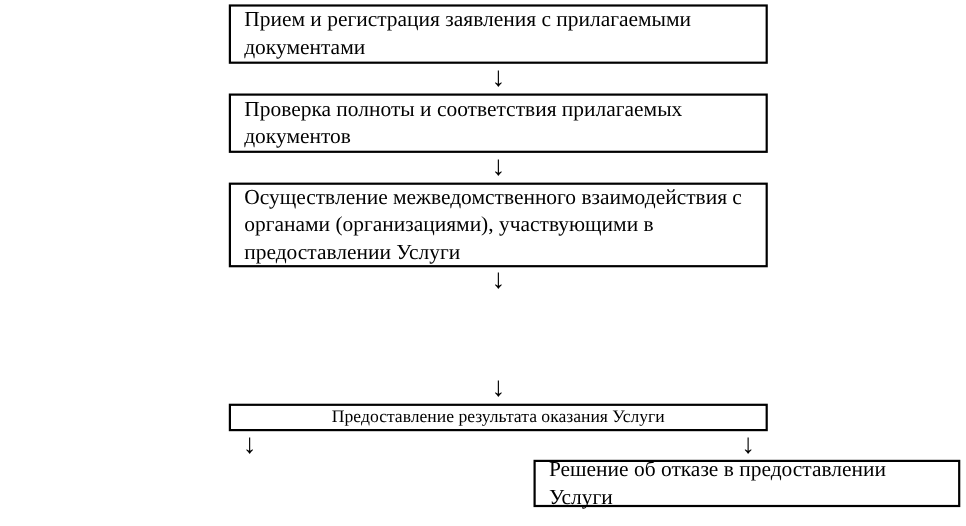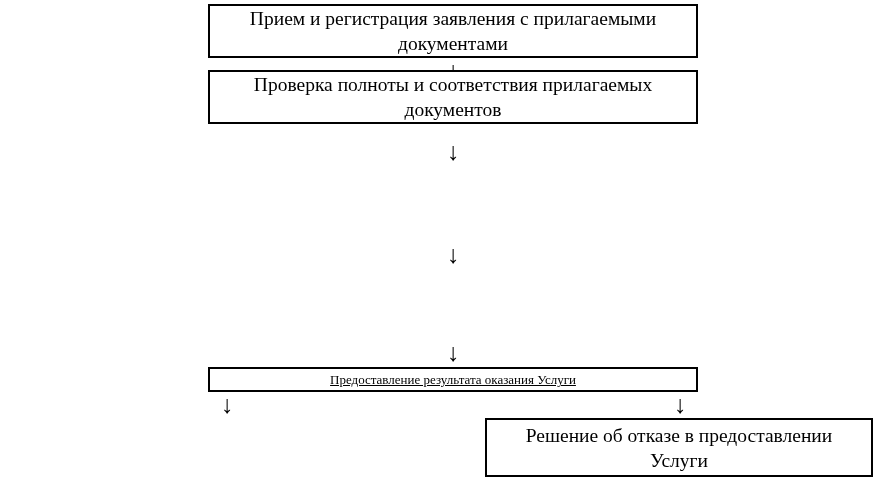--- a/index.html
+++ b/index.html
@@ -17,35 +17,35 @@
     overflow: hidden;
   }
   .box {
     position: absolute;
     box-sizing: border-box;
     border: 2px solid #000000;
     background: #ffffff;
     display: flex;
     align-items: center;
     justify-content: center;
-    text-align: center;
+    text-align: left;
     font-size: 19.5px;
     line-height: 25px;
     padding: 0 12px;
   }
   
   .step { left: 208px; width: 490px; }
   .step-0 { top: 4px;   height: 54px; }
-  .step-1 { top: 70px;  height: 54px; }
+  .step-1 { top: 85px;  height: 54px; }
   .step-2 { top: 166px; height: 77px; }
   .step-3 { top: 267px; height: 74px; }
-  .step-4 { top: 367px; height: 25px; font-size: 13px; text-decoration: underline; }
+  .step-4 { top: 367px; height: 25px; font-size: 16px; }
   
   .outcome-0 { left: 4px;   top: 418px; width: 450px; height: 55px; }
-  .outcome-1 { left: 485px; top: 418px; width: 388px; height: 59px; }
+  .outcome-1 { left: 485px; top: 418px; width: 388px; height: 43px; }
   .arrow {
     position: absolute;
     transform: translateX(-50%);
     font-size: 25px;
     line-height: 25px;
     color: #000000;
     text-align: center;
   }
   .arrow-0 { left: 453px; top: 58px;  }
   .arrow-1 { left: 453px; top: 139px; }
@@ -60,20 +60,21 @@
 <div class="canvas">
 
   <div class="box step step-0">Прием и регистрация заявления с прилагаемыми документами</div>
 
   <div class="arrow arrow-0">↓</div>
 
   <div class="box step step-1">Проверка полноты и соответствия прилагаемых документов</div>
 
   <div class="arrow arrow-1">↓</div>
 
+  <div class="box step step-2">Осуществление межведомственного взаимодействия с органами (организациями), участвующими в предоставлении Услуги</div>
 
   <div class="arrow arrow-2">↓</div>
 
 
   <div class="arrow arrow-3">↓</div>
 
   <div class="box step step-4">Предоставление результата оказания Услуги</div>
 
   <div class="arrow arrow-left">↓</div>
 

